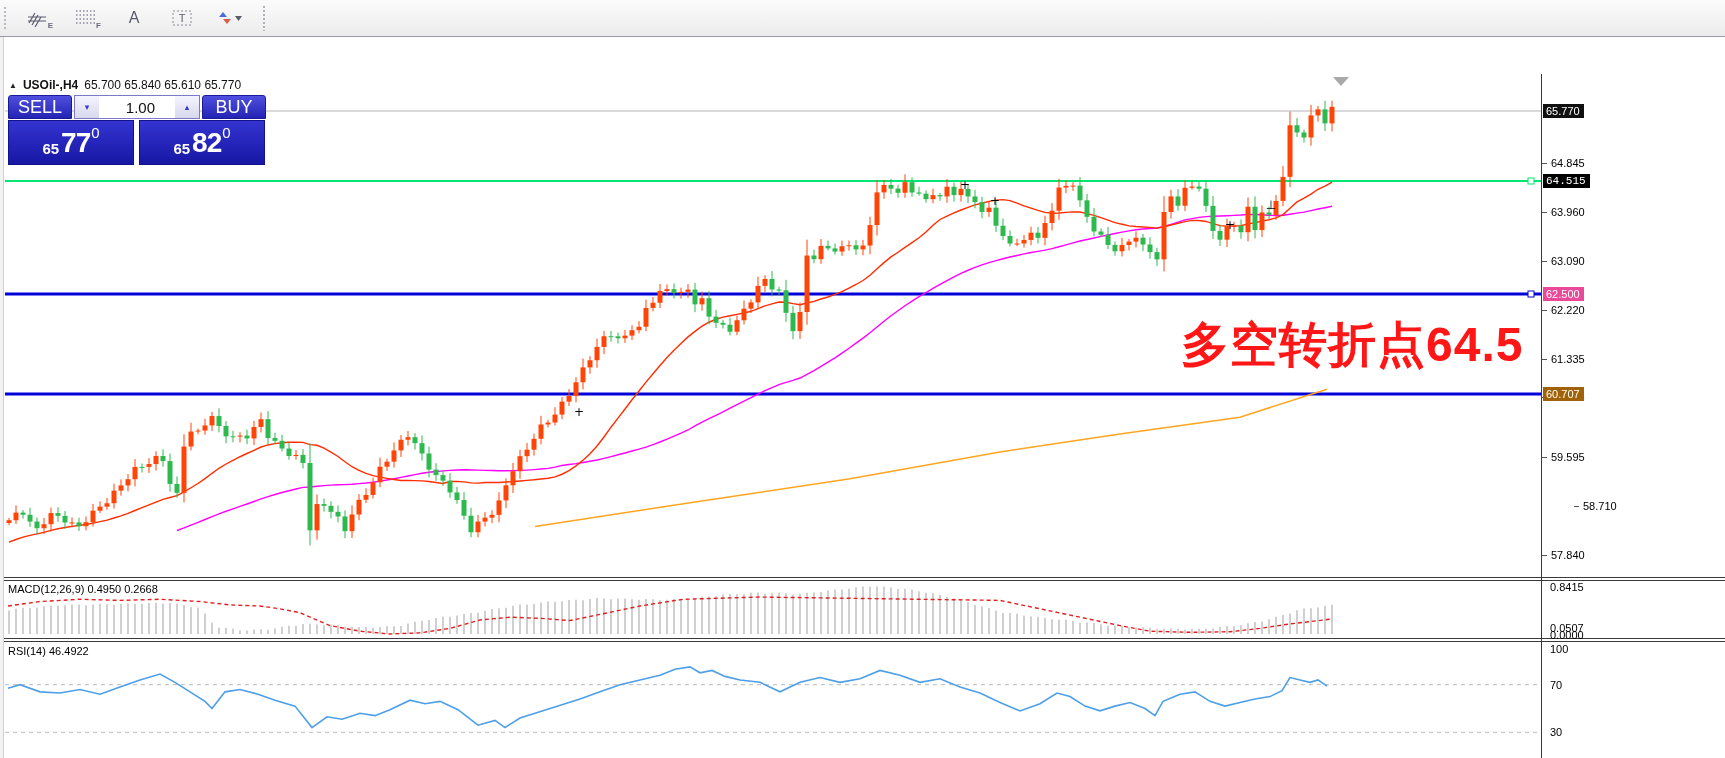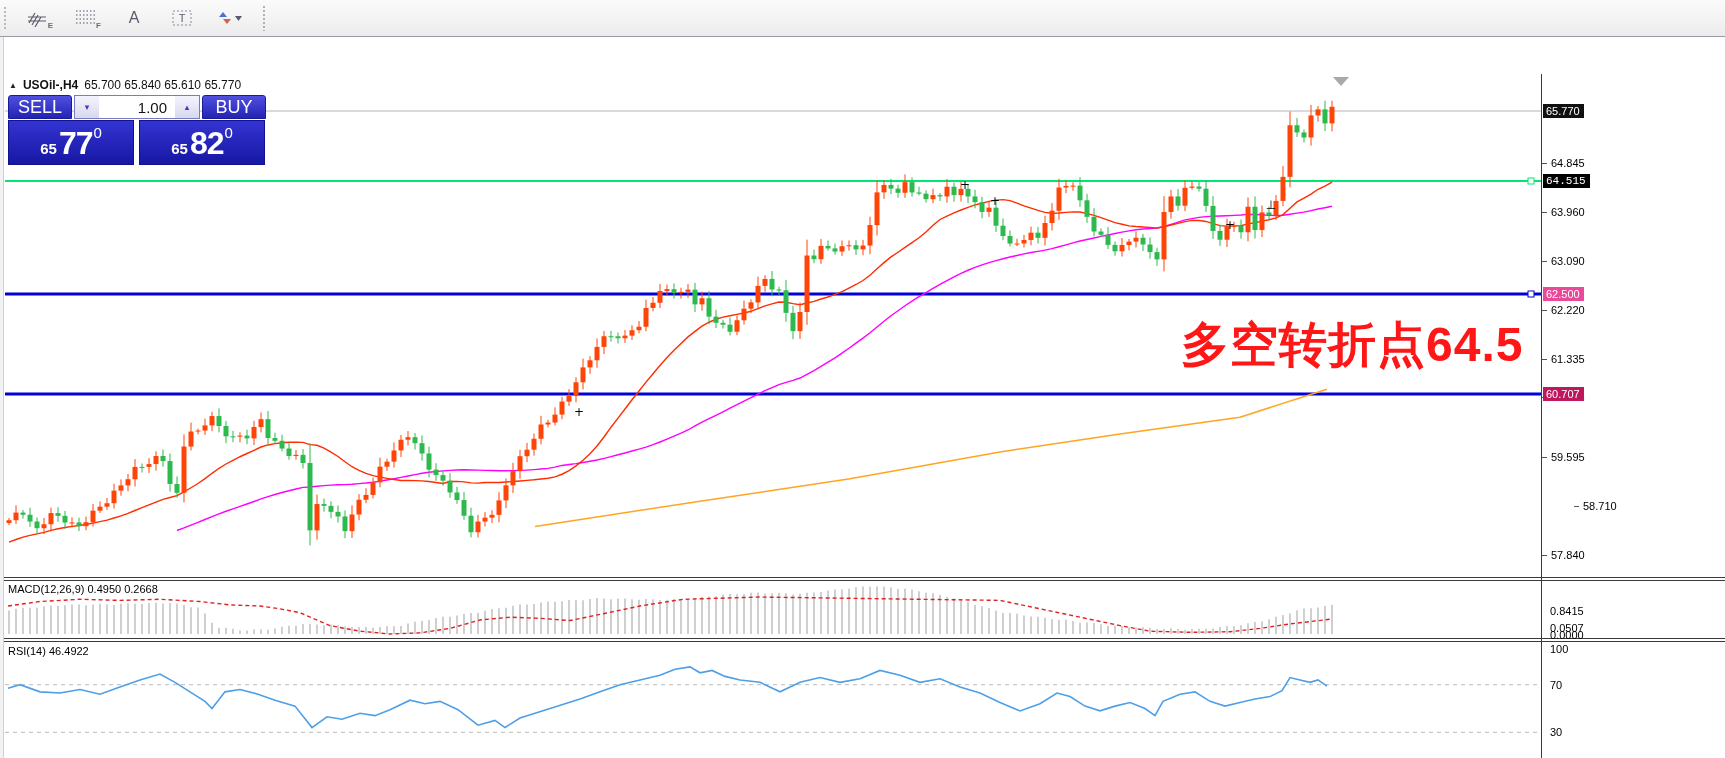--- a/index.html
+++ b/index.html
@@ -45,27 +45,27 @@
   
   #trade-panel { position:absolute; left:8px; top:58px; width:258px; }
   #trade-row { display:flex; height:24px; }
   .trade-btn { width:64px; height:24px; color:#fff; font-size:18px; display:flex;
     align-items:center; justify-content:center; border-radius:3px 3px 0 0;
     background:linear-gradient(#5050e0,#2424b4); border:1px solid #1b1b9a; }
   #vol-spin { flex:1; display:flex; height:24px; border:1px solid #7a7ac8; background:#fff; margin:0 2px; }
   .spin-btn { width:24px; display:flex; align-items:center; justify-content:center;
     background:linear-gradient(#f4f4ff,#d8d8ee); color:#3a3ac8; font-size:9px; }
   #vol-value { flex:1; display:flex; align-items:center; justify-content:flex-end;
-    padding-right:8px; font-size:15px; color:#111; background:#fff; }
+    padding-right:20px; font-size:15px; color:#111; background:#fff; }
   #quote-row { display:flex; gap:5px; margin-top:1px; }
   .quote-box { width:126px; height:45px; color:#fff; display:flex; align-items:flex-end;
     justify-content:center; padding-bottom:3px;
     background:linear-gradient(#3434d2,#1717a4); border:1px solid #12128c; }
   .q-small { font-size:15px; margin:0 2px 4px 0;font-weight:bold; }
-  .q-big { font-size:32px; line-height:36px; font-weight:bold; letter-spacing:-1px; }
+  .q-big { font-size:28px; line-height:36px; font-weight:bold; letter-spacing:-1px; }
   .q-sup { font-size:15px; margin:0 0 20px 1px; }
 
   
   #price-axis { position:absolute; left:1542px; top:37px; width:183px; height:504px; background:#fff; }
   .ptick { position:absolute; left:9px; font-size:11px; color:#000; transform:translateY(-50%); }
   .ptick .dash { position:absolute; left:-9px; top:50%; width:5px; height:1px; background:#555; }
   .pbox { position:absolute; left:1px; font-size:11px; padding:1px 4px 1px 3px;
     transform:translateY(-50%); color:#fff; }
 
   
@@ -752,35 +752,35 @@
         <div class="ptick" style="top: 187px;"><span class="dash"></span>63.090</div>
         <div class="ptick" style="top: 236px;"><span class="dash"></span>62.220</div>
         <div class="ptick" style="top: 285px;"><span class="dash"></span>61.335</div>
         <div class="ptick" style="top: 323px;"><span class="dash"></span>60.465</div>
         <div class="ptick" style="top: 383px;"><span class="dash"></span>59.595</div>
         <div class="ptick" style="top: 432px; margin-left: 32px;"><span class="dash"></span>58.710</div>
         <div class="ptick" style="top: 481px;"><span class="dash"></span>57.840</div>
         <div class="pbox" style="top: 37px; background: rgb(16, 16, 16);">65.770</div>
         <div class="pbox" style="top: 107px; background: #000000; font-family: Liberation Mono, monospace;">64.515</div>
         <div class="pbox" style="top: 220px; background: #ec4899;">62.500</div>
-        <div class="pbox" style="top: 320px; background: #be185d;">60.707</div>
+        <div class="pbox" style="top: 320px; background: #a16207;">60.707</div>
       </div>
 
     <div class="panel-sep" style="top:540px;"></div>
     <div class="panel-sep" style="top:601px;"></div>
     <div id="axis-sep"></div>
 
     <div class="ind-label" style="top:546px;">
       <span>MACD(12,26,9)</span> <span>0.4950 0.2668</span>
     </div>
     <div class="ind-label" style="top:608px;">
       <span>RSI(14)</span> <span>46.4922</span>
     </div>
     <div id="ind-axes">
-        <div class="iaxis" style="top: 550px; margin-top: 24px;">0.8415</div>
+        <div class="iaxis" style="top: 550px;">0.8415</div>
         <div class="iaxis" style="top: 591px;">0.0507</div>
         <div class="iaxis" style="top: 598px;">0.0000</div>
         <div class="iaxis" style="top: 612px;">100</div>
         <div class="iaxis" style="top: 648px;">70</div>
         <div class="iaxis" style="top: 695px;">30</div>
       </div>
 
   </div>
   <div id="left-edge"></div>
 </div>

